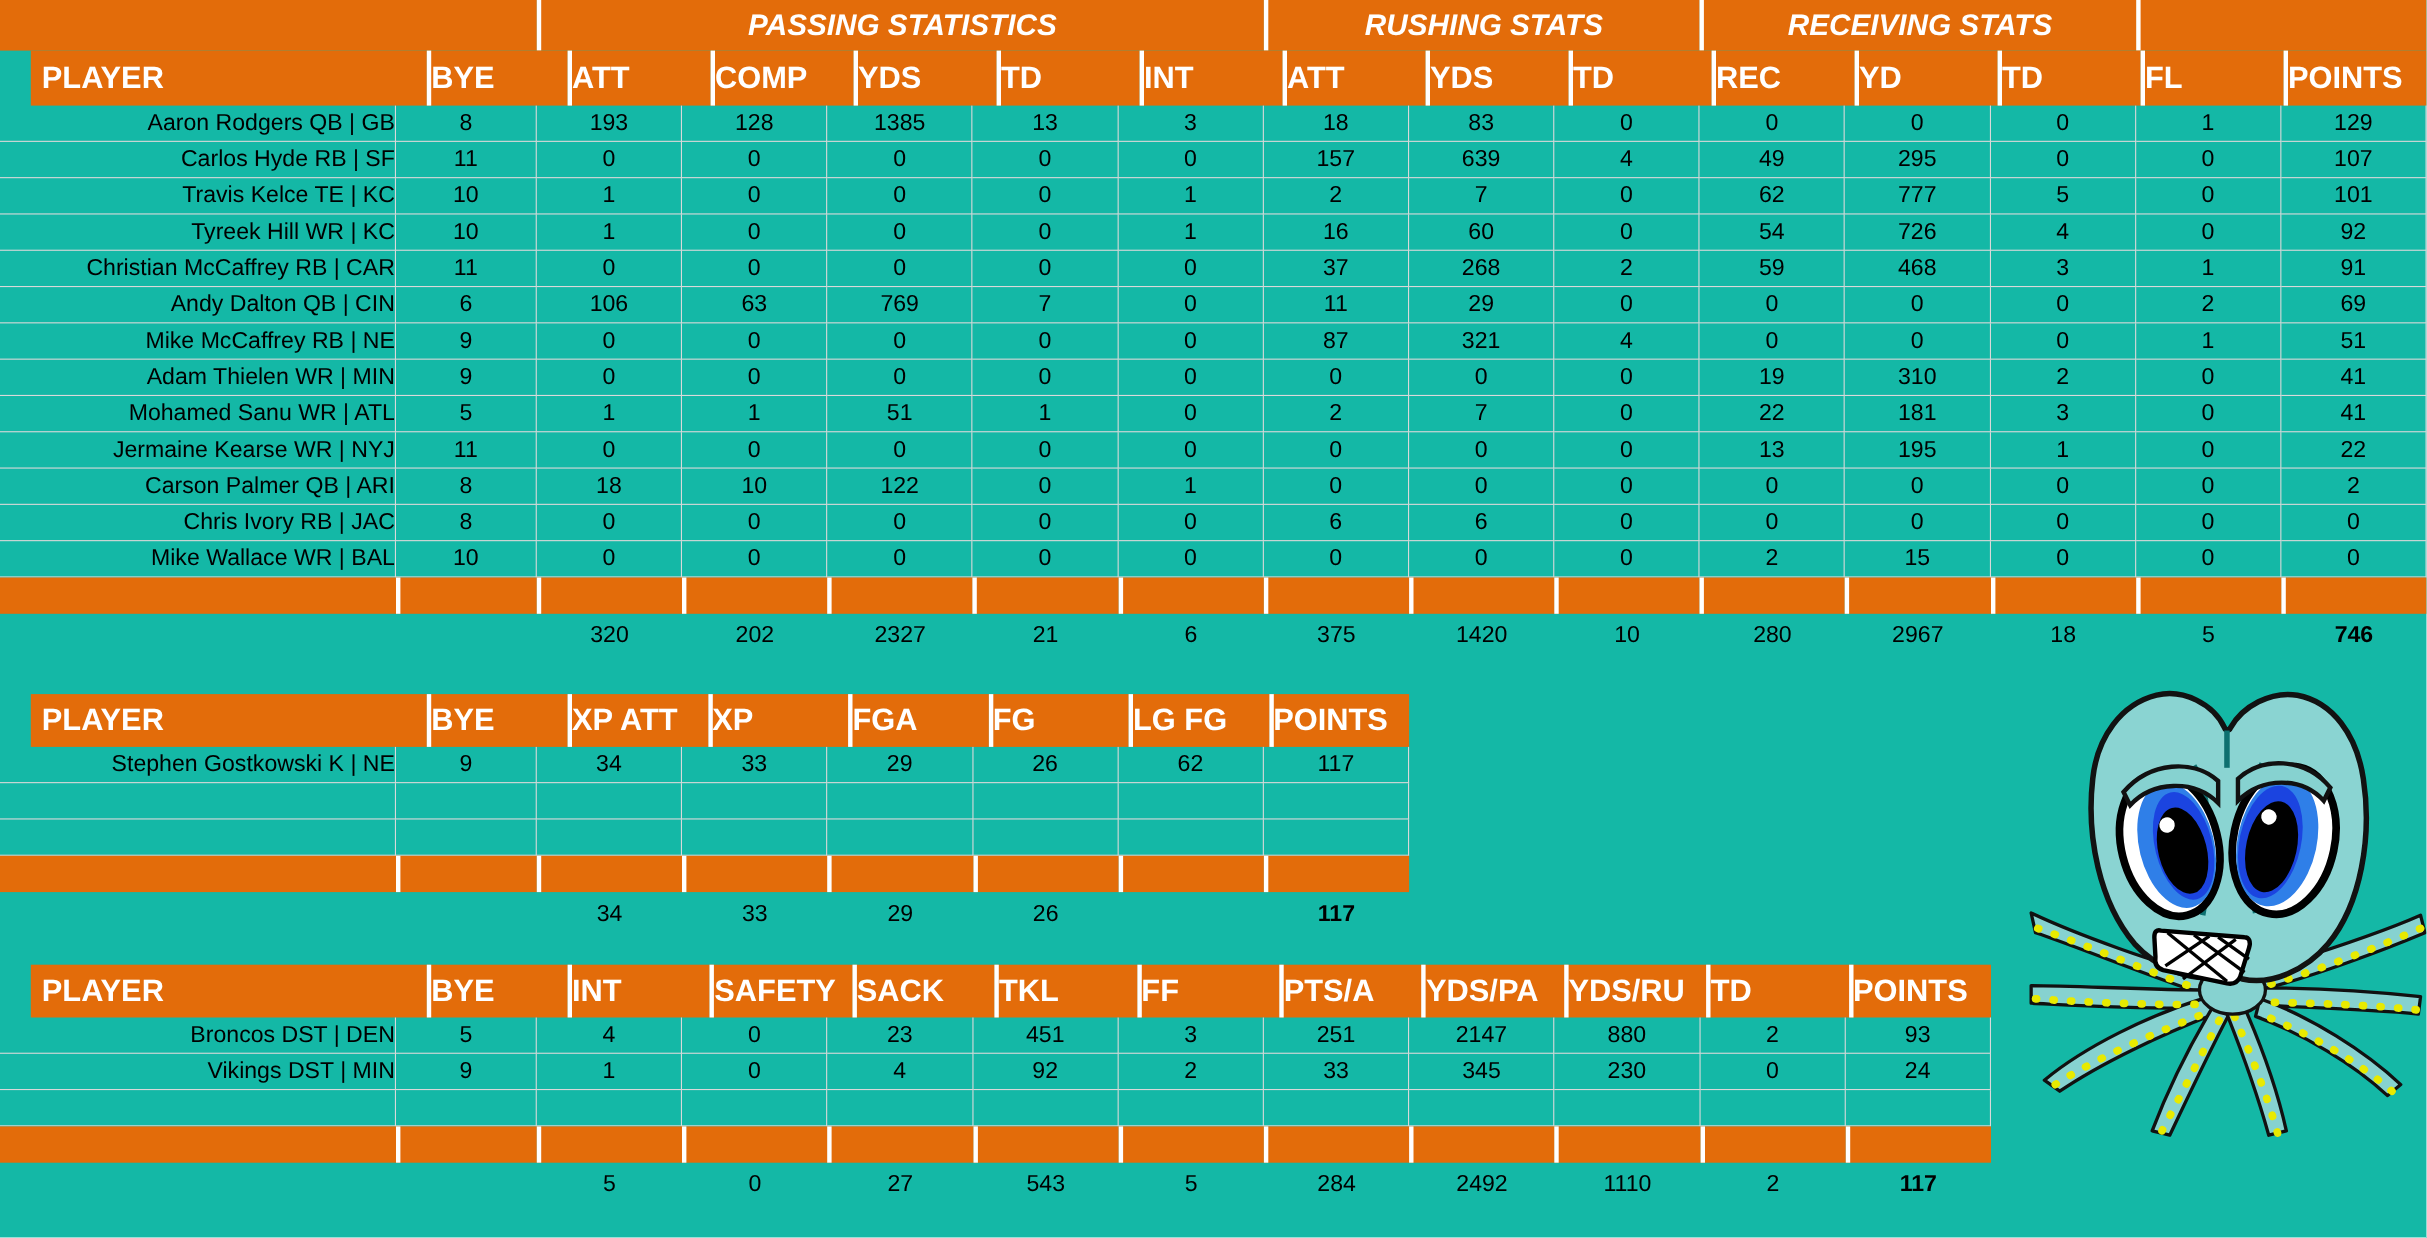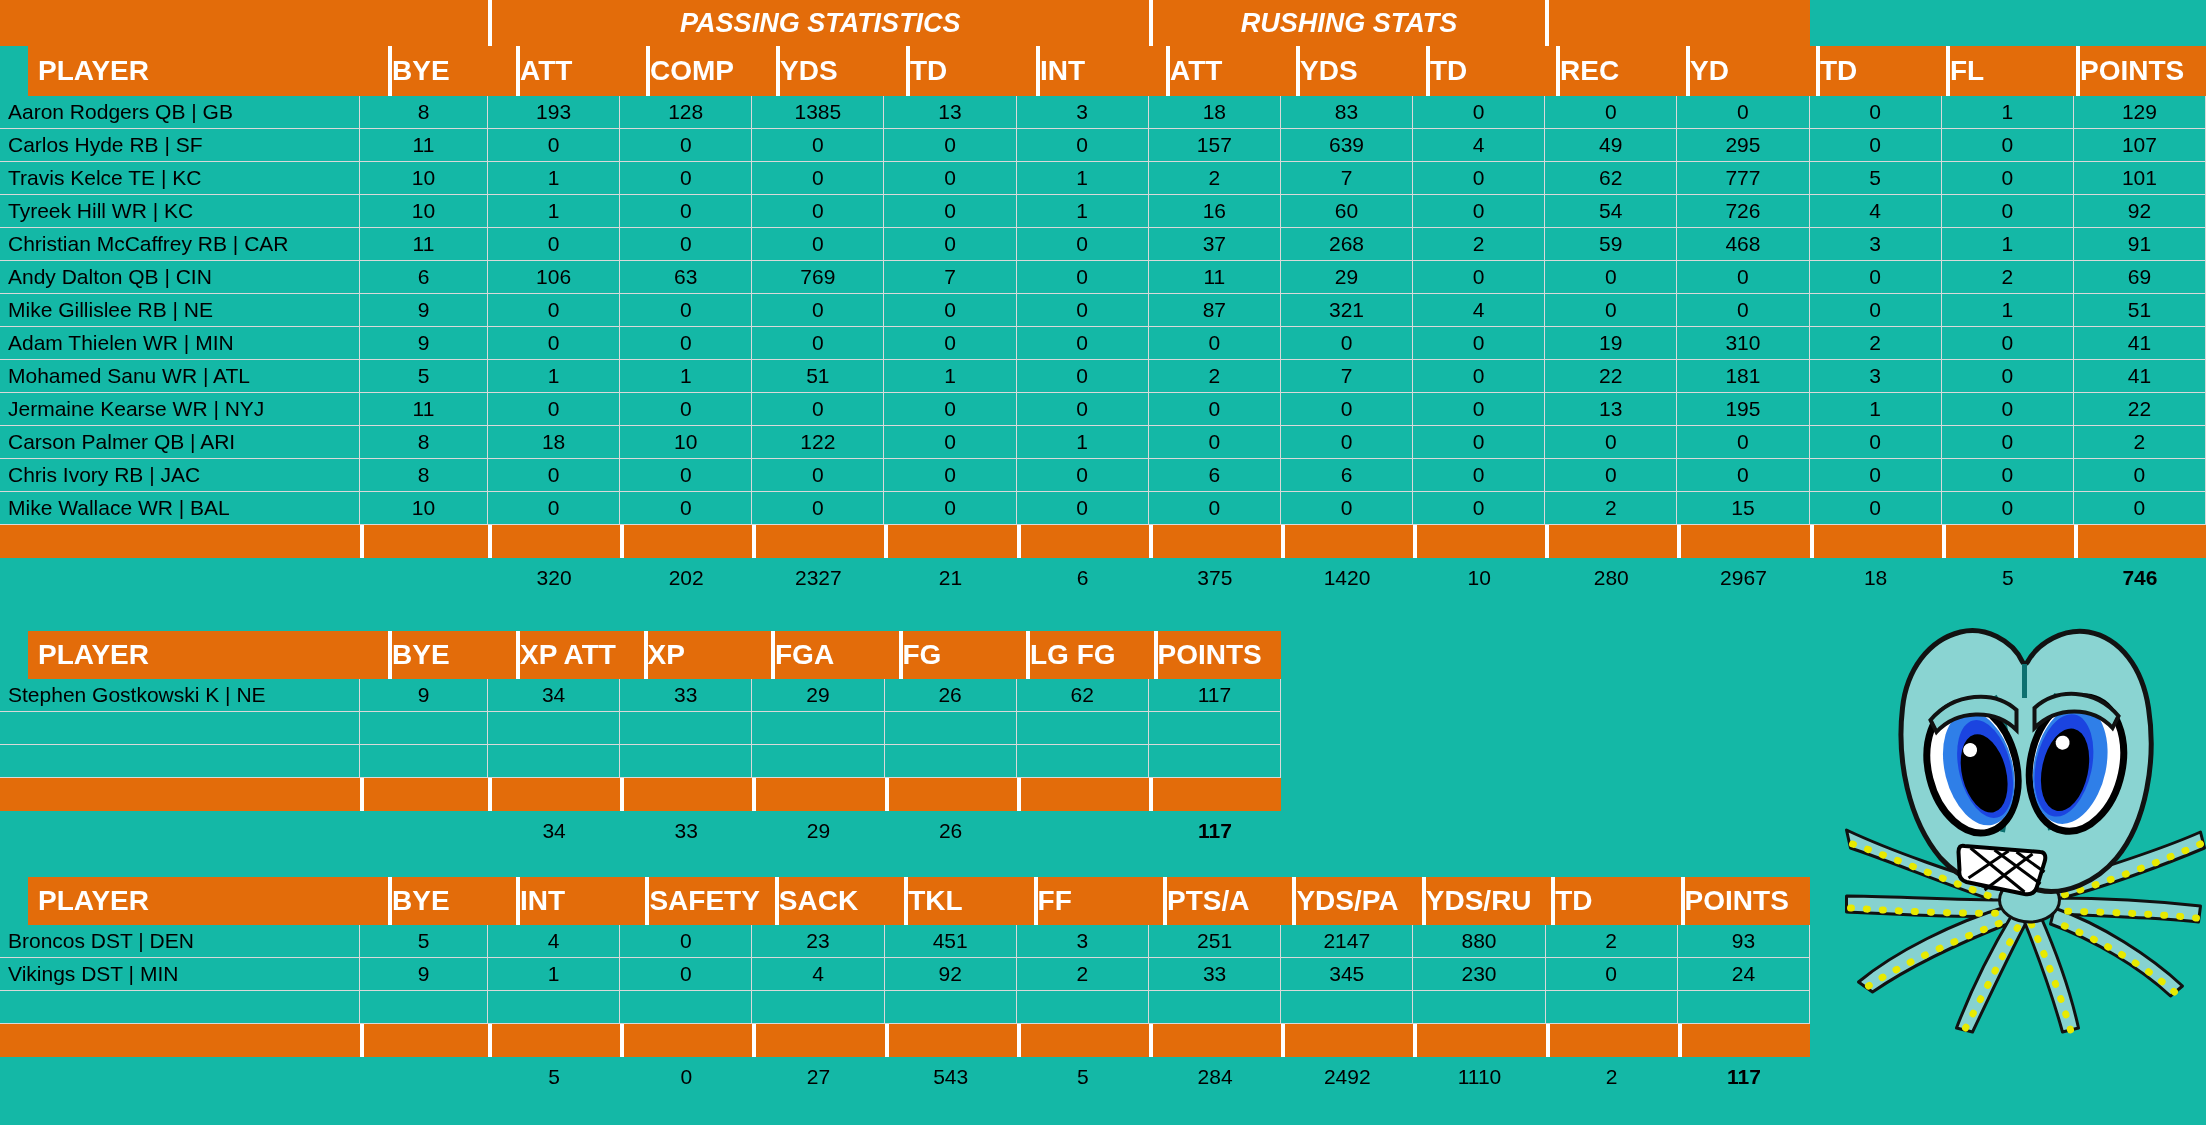--- a/index.html
+++ b/index.html
@@ -33,21 +33,21 @@
   .t2 .header-row,.t3 .header-row{height:48px;}
   .hcell{
     background:var(--orange);color:#fff;font-weight:bold;
     font-size:28px;line-height:50px;text-align:left;white-space:nowrap;
   }
   .t2 .hcell,.t3 .hcell{line-height:48px;}
   .hcell:first-child{text-align:left;padding-left:10px;}
   
   .data-row{height:33px;font-size:21px;}
   .dcell{border-right:1px solid var(--grid);border-bottom:1px solid var(--grid);line-height:32px;}
-  .dcell.player{text-align:left;padding-left:8px;white-space:nowrap;}
+  .dcell.player{text-align:right;padding-left:8px;white-space:nowrap;}
   .dcell.num{text-align:center;}
   
   .filler-row{height:33px;}
   .fcell{background:var(--orange);}
   
   .totals-row{height:38px;font-size:21px;}
   .tcell{text-align:center;line-height:40px;white-space:nowrap;}
   .tcell:last-child{font-weight:bold;}
   
   .summary{position:absolute;left:1413px;top:633px;width:397px;text-align:center;}
@@ -64,20 +64,21 @@
 </head>
 <body>
 
 <div class="sheet">
 
   <div class="table t1">
       <div class="row group-row">
         <div class="cell gcell" style="grid-column: span 2;"></div>
         <div class="cell gcell sep" style="grid-column: span 5;">PASSING STATISTICS</div>
         <div class="cell gcell sep" style="grid-column: span 3;">RUSHING STATS</div>
+        <div class="cell gcell sep" style="grid-column: span 3;">RECEIVING STATS</div>
         <div class="cell gcell sep" style="grid-column: span 2;"></div>
       </div>
       <div class="row header-row">
         <div class="cell hcell">PLAYER</div>
         <div class="cell hcell sep">BYE</div>
         <div class="cell hcell sep">ATT</div>
         <div class="cell hcell sep">COMP</div>
         <div class="cell hcell sep">YDS</div>
         <div class="cell hcell sep">TD</div>
         <div class="cell hcell sep">INT</div>
@@ -186,21 +187,21 @@
         <div class="cell dcell num">11</div>
         <div class="cell dcell num">29</div>
         <div class="cell dcell num">0</div>
         <div class="cell dcell num">0</div>
         <div class="cell dcell num">0</div>
         <div class="cell dcell num">0</div>
         <div class="cell dcell num">2</div>
         <div class="cell dcell num">69</div>
       </div>
       <div class="row data-row">
-        <div class="cell dcell player">Mike Gillislee RB | NE</div>
+        <div class="cell dcell player">Mike McCaffrey RB | NE</div>
         <div class="cell dcell num">9</div>
         <div class="cell dcell num">0</div>
         <div class="cell dcell num">0</div>
         <div class="cell dcell num">0</div>
         <div class="cell dcell num">0</div>
         <div class="cell dcell num">0</div>
         <div class="cell dcell num">87</div>
         <div class="cell dcell num">321</div>
         <div class="cell dcell num">4</div>
         <div class="cell dcell num">0</div>

